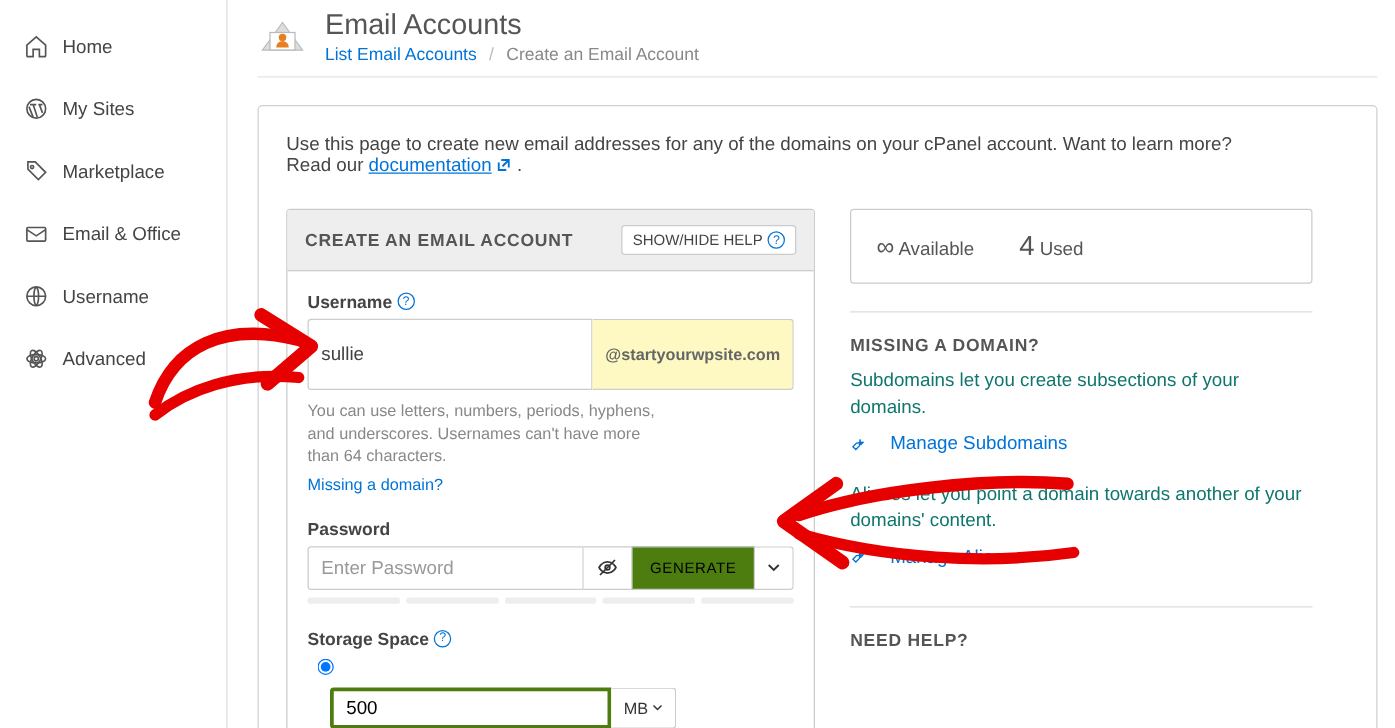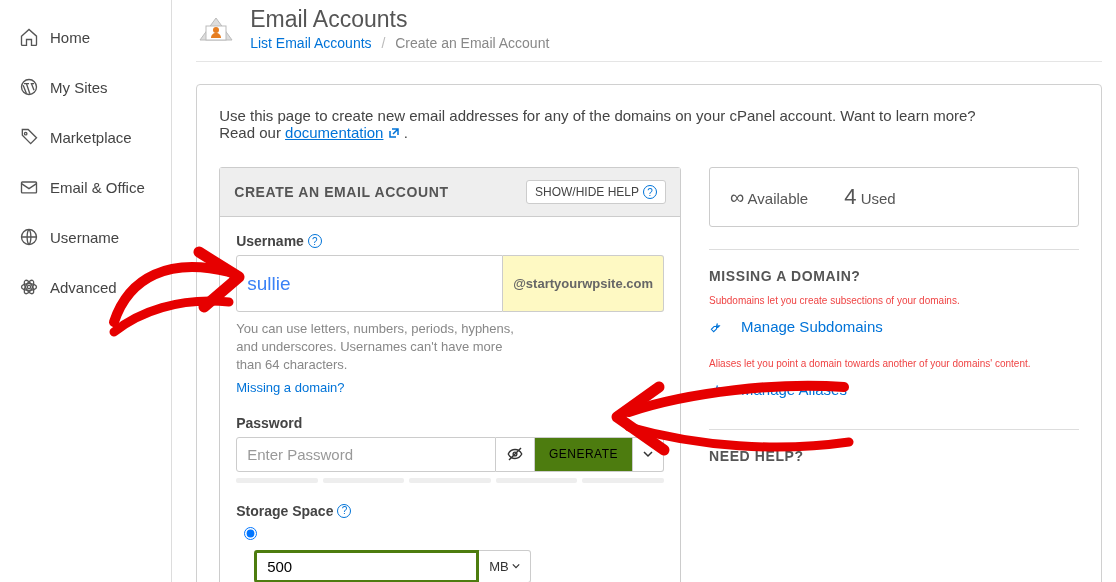--- a/index.html
+++ b/index.html
@@ -29,21 +29,21 @@
 
 .card { border: 1px solid #ccc; border-radius: 3px; }
 .card-head { background: #eee; border-bottom: 1px solid #ccc; padding: 12px 14px; display: flex; align-items: center; justify-content: space-between; font-size: 14px; font-weight: 600; letter-spacing: .6px; color: #555; text-transform: uppercase; }
 .btn-small { border: 1px solid #ccc; background: #fff; border-radius: 3px; padding: 4px 8px; font-size: 12px; cursor: pointer; color: #444; text-transform: none; letter-spacing: 0; font-weight: 400; display: flex; align-items: center; gap: 4px; }
 .card-body { padding: 16px 16px; }
 
 .field-label { font-weight: 700; font-size: 14px; color: #444; margin-bottom: 6px; display: flex; align-items: center; gap: 4px; }
 .help-icon { width: 14px; height: 14px; border: 1.5px solid #0073d8; border-radius: 50%; display: inline-flex; align-items: center; justify-content: center; font-size: 10px; color: #0073d8; font-weight: 400; cursor: pointer; }
 
 .input-group { display: flex; }
-.input-text { flex: 1; border: 1px solid #ccc; border-radius: 3px 0 0 3px; padding: 8px 10px; font-size: 19px; color: #3b82f6; }
+.input-text { flex: 1; border: 1px solid #ccc; border-radius: 3px 0 0 3px; padding: 8px 10px; font-size: 15px; color: #404040; }
 .input-addon { border: 1px solid #ccc; border-left: none; background: #fef9c3; border-radius: 0 3px 3px 0; padding: 20px 10px; font-size: 13px; color: #666; display: flex; align-items: center; font-weight: bold; }
 
 .field-help { font-size: 13px; color: #888; margin-top: 8px; line-height: 1.4; max-width: 280px; }
 .link { color: #0073d8; text-decoration: none; font-size: 13px; display: inline-block; margin-top: 5px; cursor: pointer; }
 
 .field { margin-bottom: 20px; }
 
 .password-group { display: flex; }
 .password-group input { flex: 1; border: 1px solid #ccc; border-radius: 3px 0 0 3px; padding: 8px 10px; font-size: 15px; color: #999; }
 .password-group input::placeholder { color: #999; }
@@ -56,21 +56,21 @@
 .storage-input { display: flex; width: 170px; }
 .storage-input input { flex: 1; border: 3px solid #4d7c0f; border-radius: 3px 0 0 3px; padding: 4px 10px; font-size: 15px; }
 .storage-input .unit { border: 1px solid #ccc; border-left: none; background: #fff; border-radius: 0 3px 3px 0; padding: 8px 10px; font-size: 13px; cursor: pointer; display: flex; align-items: center; gap: 3px; }
 .radio-row { display: flex; align-items: center; gap: 8px; margin: 8px 0 10px 8px; }
 
 .stats { border: 1px solid #ccc; border-radius: 3px; padding: 16px 20px; display: flex; align-items: baseline; gap: 36px; font-size: 15px; color: #555; }
 .stats .num { font-size: 22px; color: #555; }
 .stats .inf { font-size: 20px; }
 
 .section-head { font-size: 14px; font-weight: 600; letter-spacing: .6px; color: #555; text-transform: uppercase; border-top: 1px solid #ddd; padding-top: 18px; margin-top: 22px; }
-.section-help { font-size: 10px; color: #ef4444; margin-top: 10px; line-height: 1.4; }
+.section-help { font-size: 15px; color: #0f766e; margin-top: 10px; line-height: 1.4; }
 .section-link { color: #0073d8; text-decoration: none; font-size: 15px; display: inline-flex; align-items: center; gap: 18px; margin-top: 10px; cursor: pointer; }
 .wrench { width: 14px; height: 14px; }
 
 .arrow { position: absolute; pointer-events: none; }
 </style>
 </head>
 <body>
 
 <div class="layout">
   <div class="sidebar">

